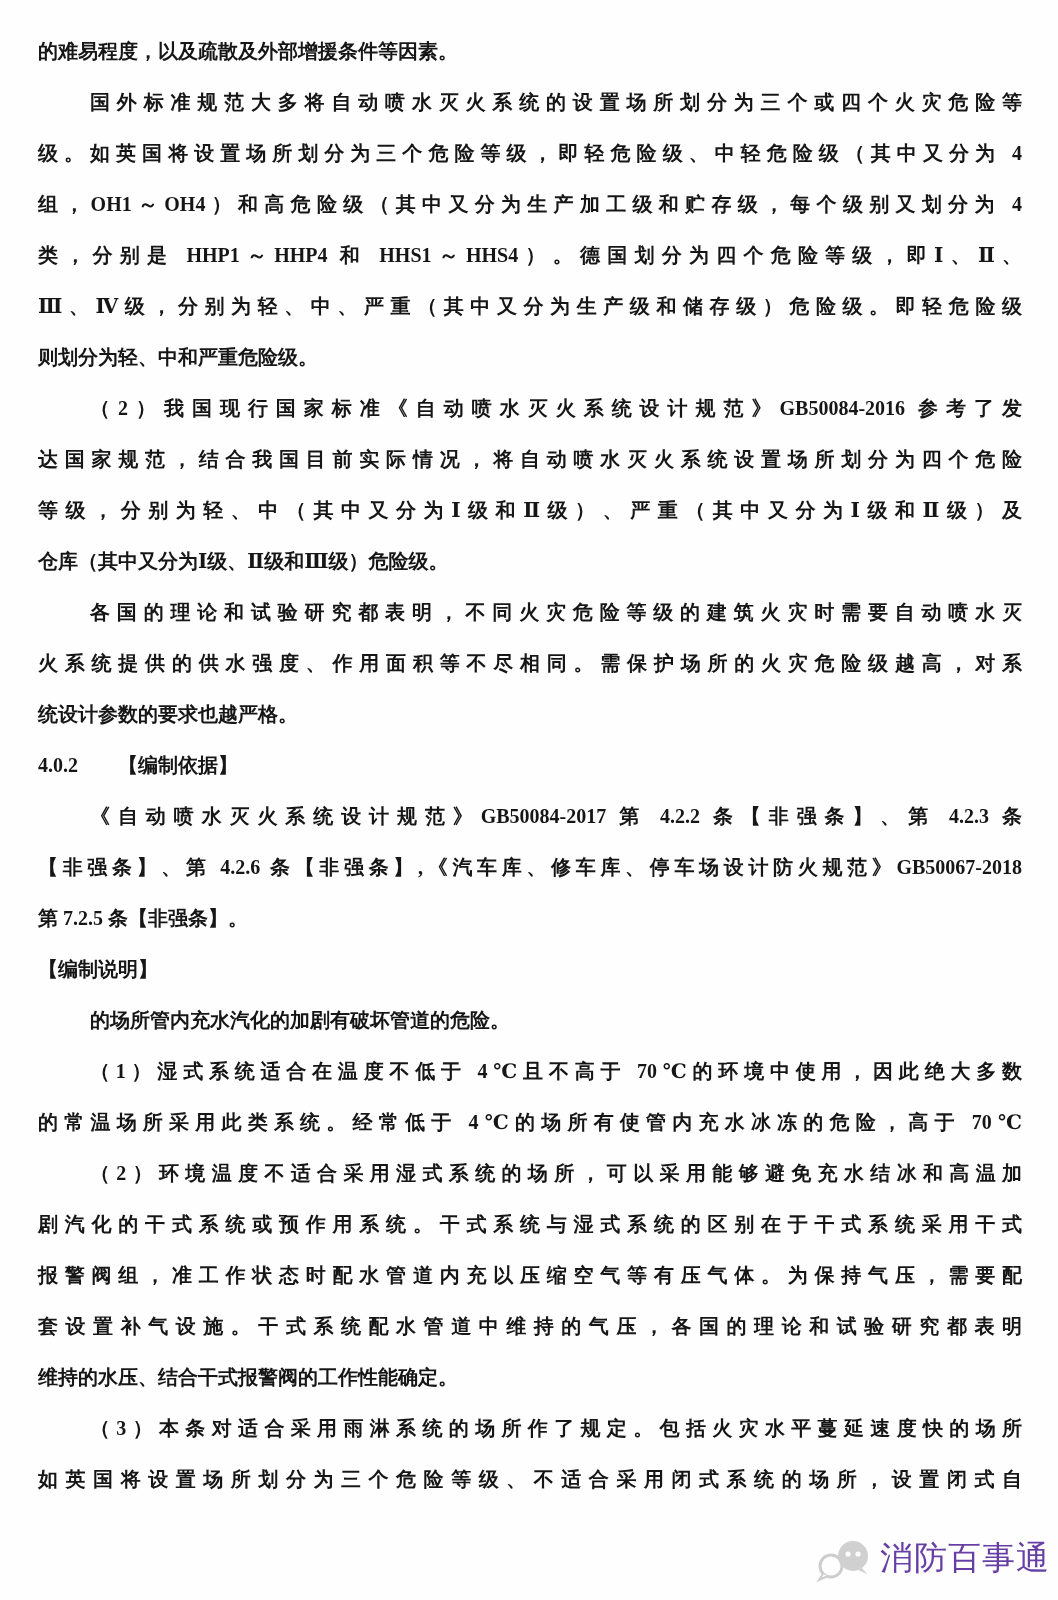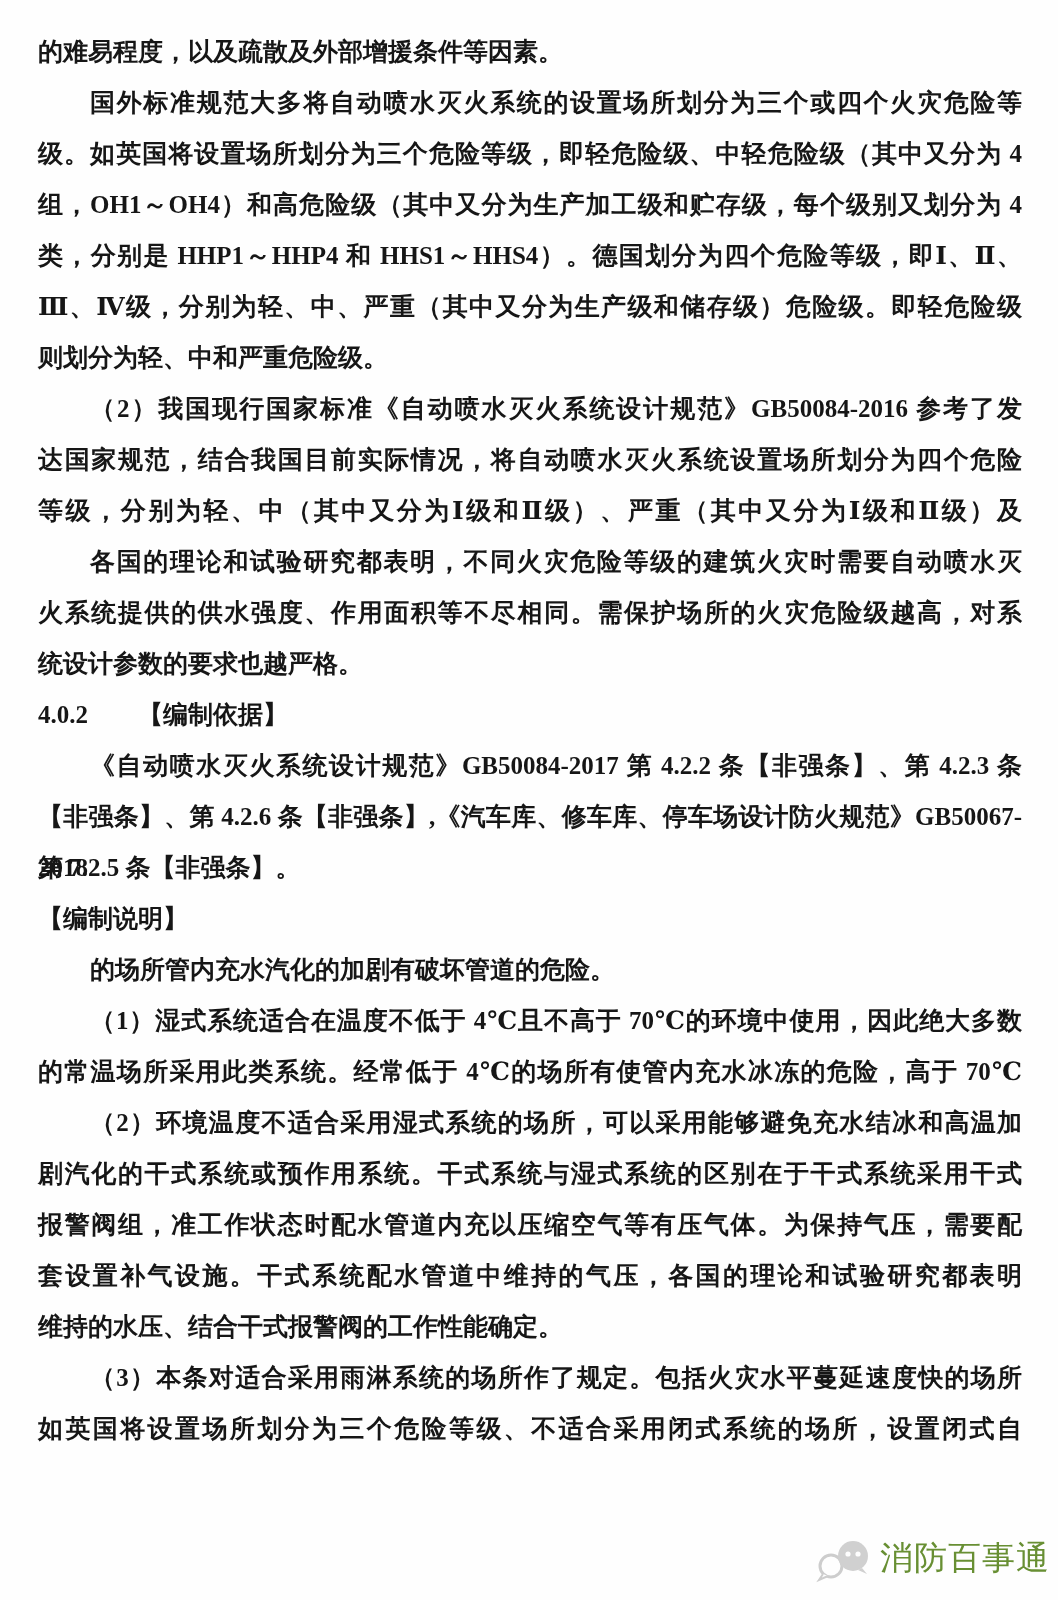--- a/index.html
+++ b/index.html
@@ -18,21 +18,21 @@
   }
   .doc-body {
     position: absolute;
     left: 38px;
     right: 36px;
     top: 26px;
   }
   .line {
     height: 51px;
     line-height: 51px;
-    font-size: 25px;
+    font-size: 20px;
     font-weight: 600;
     white-space: pre-wrap;
     overflow: visible;
   }
   .line.j {
     text-align: justify;
     text-align-last: justify;
   }
   .line.ind {
     text-indent: 52px;
@@ -56,21 +56,21 @@
     display: flex;
     align-items: center;
     gap: 5px;
     opacity: 0.85;
     mix-blend-mode: multiply;
     pointer-events: none;
   }
   .watermark-label {
     font-family: "Liberation Sans", "DejaVu Sans", sans-serif;
     font-size: 33px;
-    color: #4d7c0f;
+    color: #4c1d95;
     letter-spacing: 1px;
     white-space: nowrap;
   }
   .wm-icon { display: block; }
 </style>
 </head>
 <body>
 
 <div class="page">
 
@@ -79,20 +79,21 @@
   <div class="line">的难易程度，以及疏散及外部增援条件等因素。</div>
       <div class="line ind j">国外标准规范大多将自动喷水灭火系统的设置场所划分为三个或四个火灾危险等</div>
       <div class="line j">级。如英国将设置场所划分为三个危险等级，即轻危险级、中轻危险级（其中又分为 4</div>
       <div class="line j">组，OH1～OH4）和高危险级（其中又分为生产加工级和贮存级，每个级别又划分为 4</div>
       <div class="line j">类，分别是 HHP1～HHP4 和 HHS1～HHS4）。德国划分为四个危险等级，即Ⅰ、Ⅱ、</div>
       <div class="line j">Ⅲ、Ⅳ级，分别为轻、中、严重（其中又分为生产级和储存级）危险级。即轻危险级</div>
       <div class="line">则划分为轻、中和严重危险级。</div>
       <div class="line ind j">（2）我国现行国家标准《自动喷水灭火系统设计规范》GB50084-2016 参考了发</div>
       <div class="line j">达国家规范，结合我国目前实际情况，将自动喷水灭火系统设置场所划分为四个危险</div>
       <div class="line j">等级，分别为轻、中（其中又分为Ⅰ级和Ⅱ级）、严重（其中又分为Ⅰ级和Ⅱ级）及</div>
+      <div class="line">仓库（其中又分为Ⅰ级、Ⅱ级和Ⅲ级）危险级。</div>
       <div class="line ind j">各国的理论和试验研究都表明，不同火灾危险等级的建筑火灾时需要自动喷水灭</div>
       <div class="line j">火系统提供的供水强度、作用面积等不尽相同。需保护场所的火灾危险级越高，对系</div>
       <div class="line">统设计参数的要求也越严格。</div>
       <div class="line">4.0.2　　【编制依据】</div>
       <div class="line ind j">《自动喷水灭火系统设计规范》GB50084-2017 第 4.2.2 条【非强条】、第 4.2.3 条</div>
       <div class="line j">【非强条】、第 4.2.6 条【非强条】,《汽车库、修车库、停车场设计防火规范》GB50067-2018</div>
       <div class="line">第 7.2.5 条【非强条】。</div>
       <div class="line">【编制说明】</div>
       <div class="line ind">的场所管内充水汽化的加剧有破坏管道的危险。</div>
       <div class="line ind j">（1）湿式系统适合在温度不低于 4℃且不高于 70℃的环境中使用，因此绝大多数</div>

